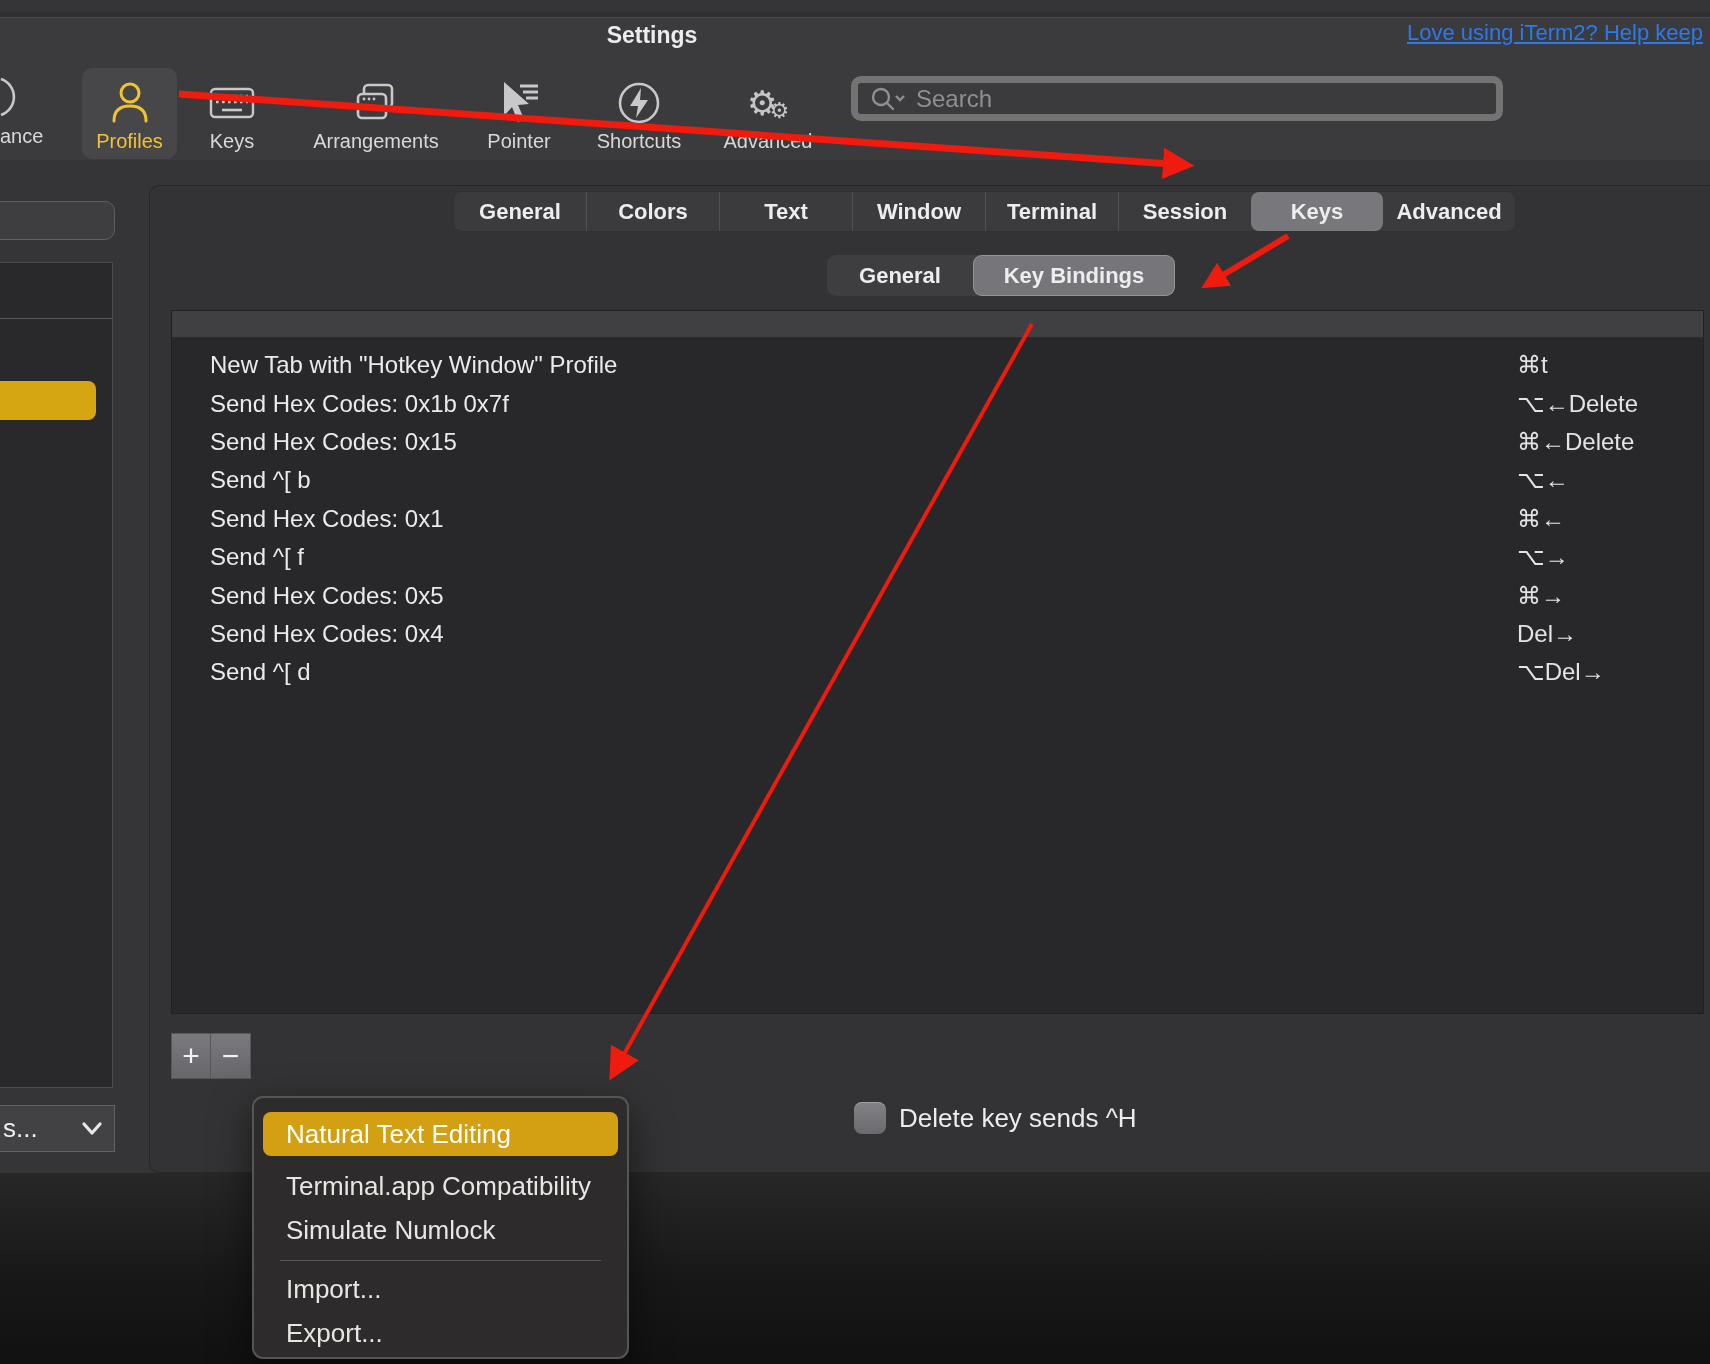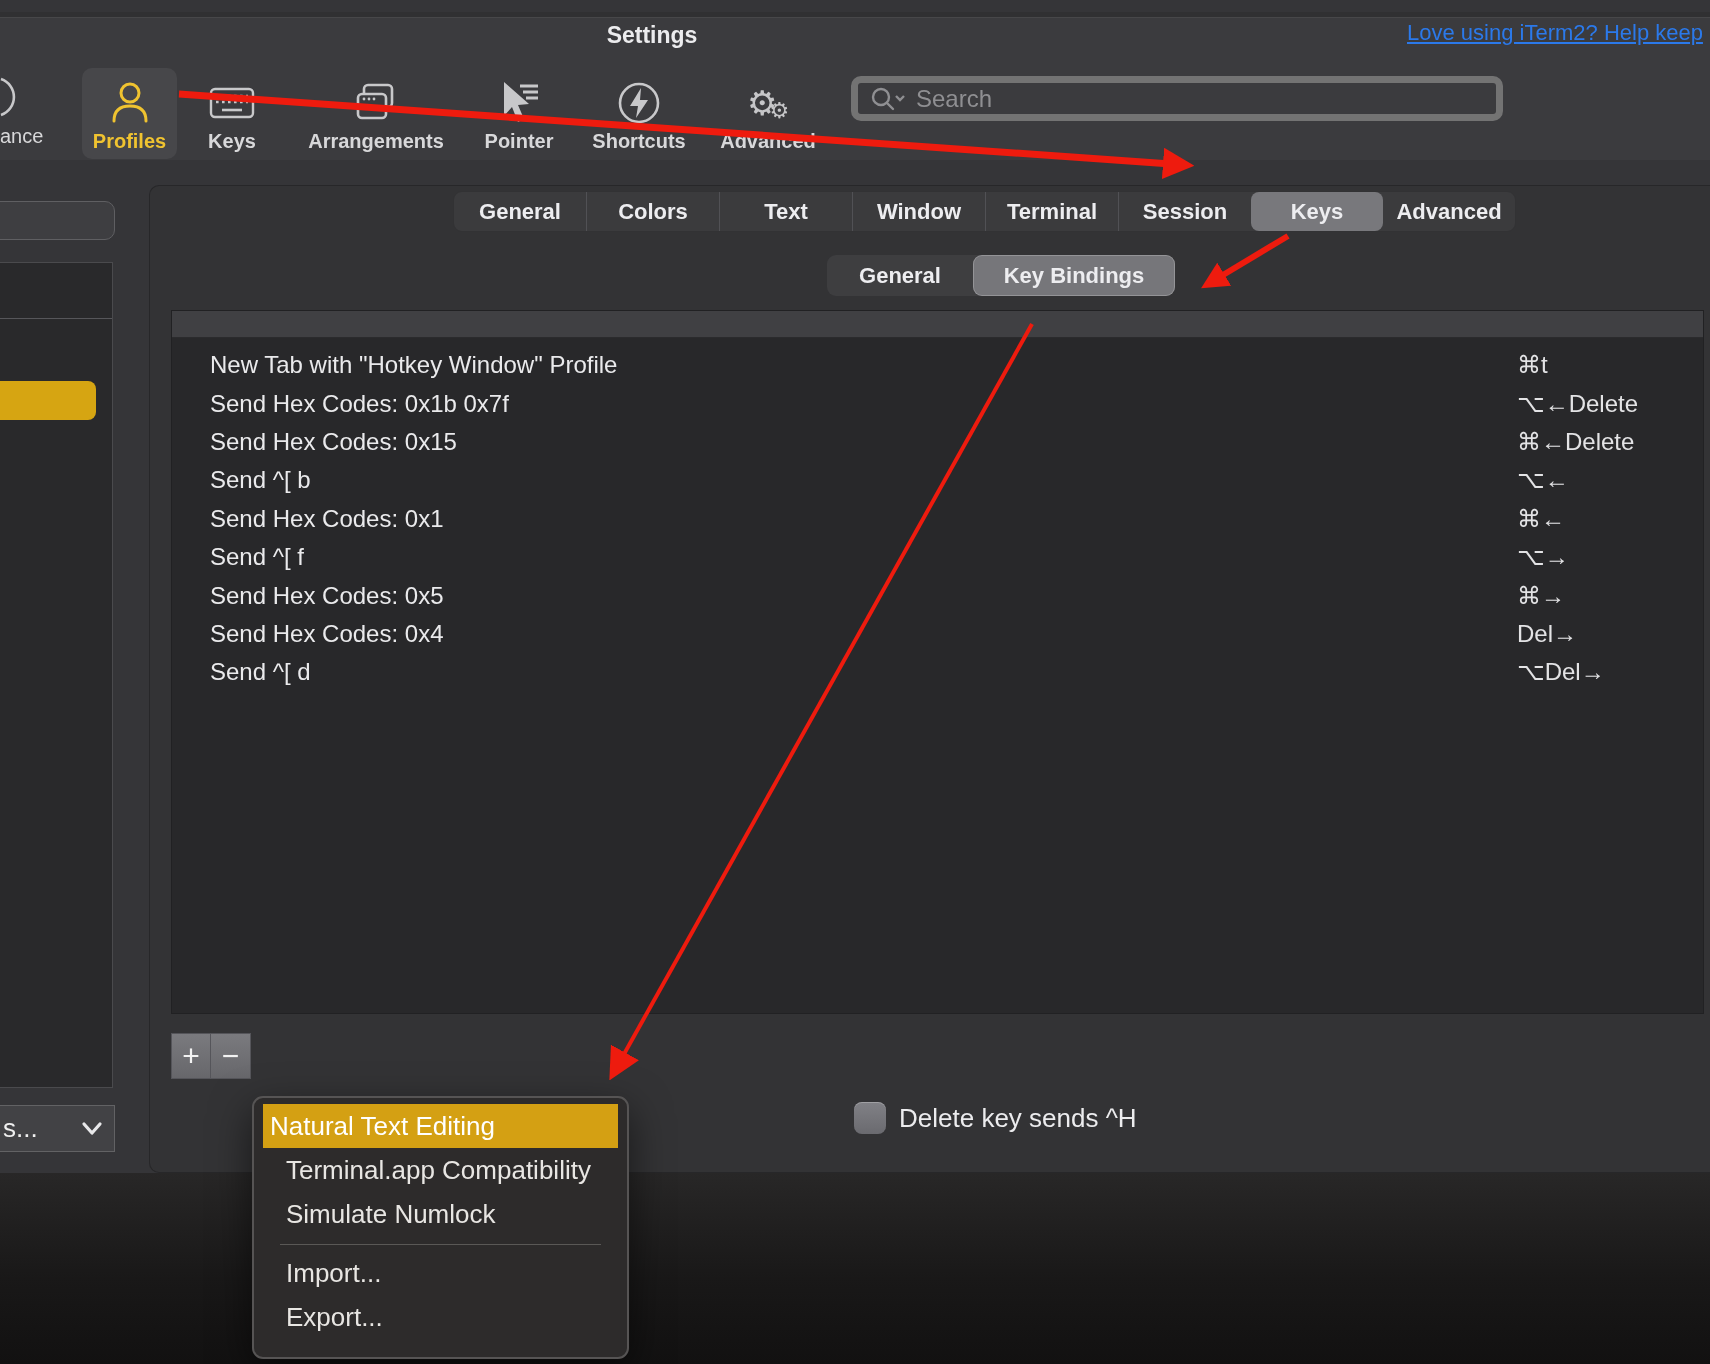--- a/index.html
+++ b/index.html
@@ -11,21 +11,21 @@
   
   .toolbar { position:absolute; left:0; top:12px; width:1710px; height:148px; background:#3b3b3e; }
   .top-strip { position:absolute; left:0; top:0; width:1710px; height:6px; background:#303032; border-bottom:1px solid #474749; }
   .win-title { position:absolute; left:552px; top:10px; width:200px; text-align:center;
                font-size:23px; font-weight:bold; color:#ececee; }
   .help-link { position:absolute; left:1407px; top:8px; font-size:22px; color:#2b79ea;
                text-decoration:underline; white-space:nowrap; }
   .tb-item { position:absolute; top:56px; height:91px; display:flex; flex-direction:column;
              align-items:center; justify-content:flex-end; padding-bottom:7px; }
   .tb-item .ic { height:55px; display:flex; align-items:center; justify-content:center; }
-  .tb-label { font-size:20px; color:#d8d8da; line-height:22px;font-weight:bold; }
+  .tb-label { font-size:20px; color:#d8d8da; line-height:22px; }
   .tb-sel-bg { position:absolute; left:82px; top:56px; width:95px; height:91px;
                border-radius:10px; background:#47474a; }
   .tb-profiles .tb-label { color:#f0c330; }
   .gear-big { font-size:34px; color:#c6c6c8; line-height:34px; }
   .gear-small { font-size:22px; color:#c6c6c8; margin-left:-8px; margin-top:16px; display:inline-block; }
   .appearance-arc { position:absolute; left:0; top:62px; }
   .appearance-label { position:absolute; left:0; top:113px; font-size:20px; color:#d8d8da; }
 
   .search-field { position:absolute; left:851px; top:64px; width:652px; height:45px;
                   border:7px solid #737373; border-radius:10px; display:flex; align-items:center;
@@ -96,22 +96,22 @@
 
   .bottom-dark { position:absolute; left:0; top:1173px; width:1710px; height:191px;
                  background:linear-gradient(180deg,#282727 0%,#191818 55%,#121111 100%); }
 
   
   .menu { position:absolute; left:252px; top:1096px; width:377px; height:263px;
           background:#2d2b2b; border:2px solid #565454; border-radius:11px;
           box-shadow:0 14px 40px rgba(0,0,0,0.55); z-index:10; padding-top:6px; }
   .menu-item { height:44px; display:flex; align-items:center; padding-left:32px;
                font-size:26px; color:#e8e6e3; }
-  .menu-item.highlight { margin:0 9px; border-radius:0; background:#d4a013;
-                         color:#ffffff; padding-left:7px; }
+  .menu-item.highlight { margin:8px 9px; border-radius:8px; background:#d4a013;
+                         color:#ffffff; padding-left:23px; }
   .menu-sep { height:1px; background:#5a5856; margin:8px 26px 6px; }
 
   
   .arrows { position:absolute; left:0; top:0; width:1710px; height:1364px;
             z-index:20; pointer-events:none; }
 </style>
 </head>
 <body>
 
 <div id="screen">

